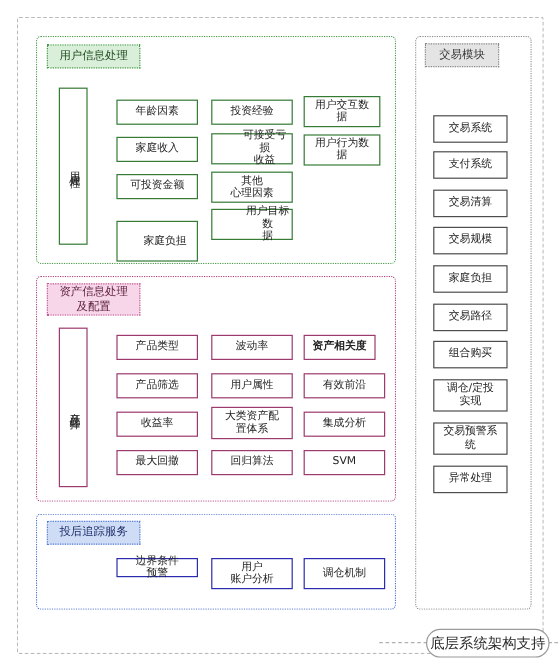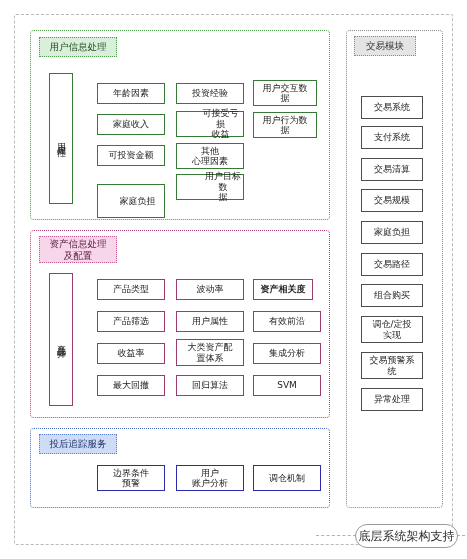--- a/index.html
+++ b/index.html
@@ -200,21 +200,21 @@
     <div class="node" style="left:222px; top:48px; width:60px; height:21px;font-weight:bold;">资产相关度</div>
     <div class="node" style="left:222px; top:80px; width:68px; height:21px;">有效前沿</div>
     <div class="node" style="left:222px; top:112px; width:68px; height:21px;">集成分析</div>
     <div class="node" style="left:222px; top:144px; width:68px; height:21px;">SVM</div>
   </div>
 
   <div class="group g-blue" style="left:30px; top:428px; width:300px; height:80px;">
 
     <div class="group-title t-blue" style="left:8px; top:5px; width:78px; height:20px;">投后追踪服务</div>
 
-    <div class="node" style="left:66px; top:36px; width:68px; height:26px;">边界条件
+    <div class="node" style="left:66px; top:36px; width:68px; height:16px;">边界条件
 预警</div>
     <div class="node" style="left:145px; top:36px; width:68px; height:26px;">用户
 账户分析</div>
     <div class="node" style="left:222px; top:36px; width:68px; height:26px;">调仓机制</div>
   </div>
 
   <div class="group g-gray" style="left:346px; top:30px; width:97px; height:478px;">
 
     <div class="group-title t-gray" style="left:7px; top:5px; width:62px; height:20px;">交易模块</div>
 

